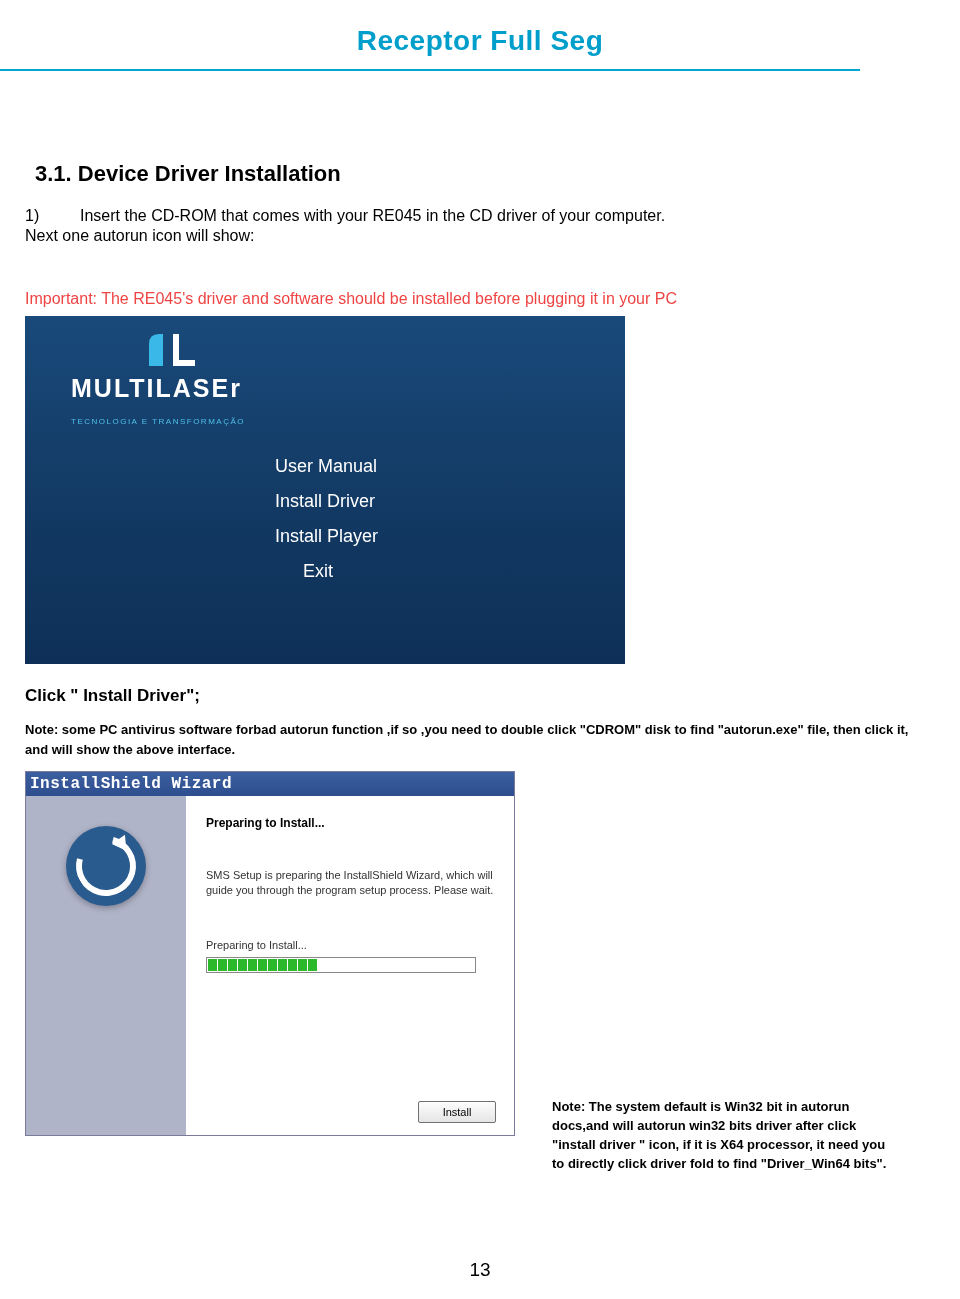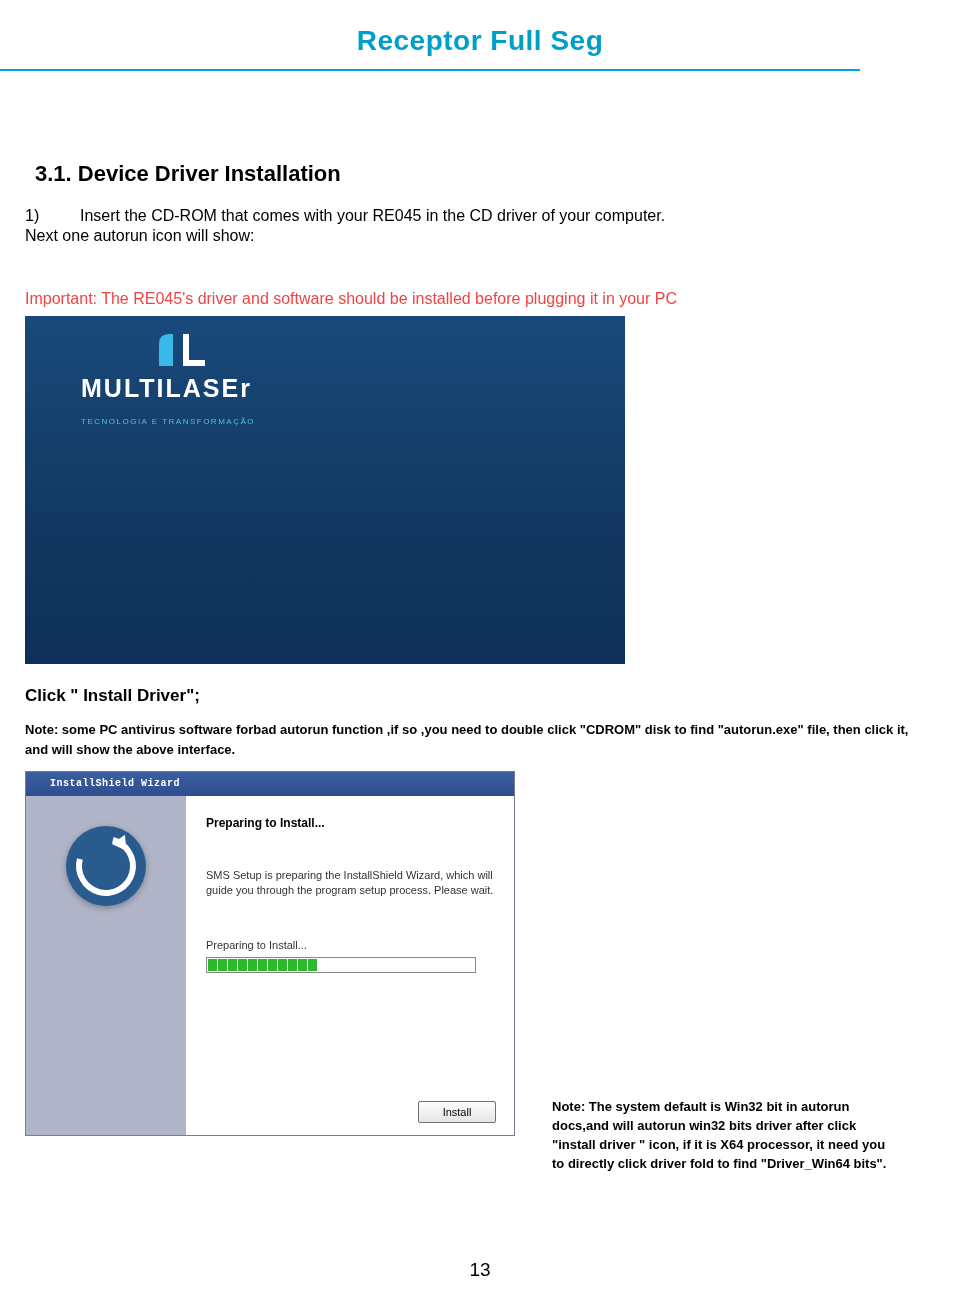--- a/index.html
+++ b/index.html
@@ -57,21 +57,21 @@
     width: 600px;
     height: 348px;
     background: linear-gradient(180deg, #194A7B 0%, #153F6B 35%, #113760 65%, #0E3058 100%);
     margin-top: 8px;
     position: relative;
     color: #fff;
   }
   .logo-block {
     position: absolute;
     top: 10px;
-    left: 56px;
+    left: 46px;
   }
   .logo-mark {
     width: 60px;
     height: 40px;
     margin-left: 70px;
     margin-bottom: 8px;
   }
   .logo-text {
     font-size: 25px;
     font-weight: 600;
@@ -115,23 +115,23 @@
     margin-top: 12px;
     border: 1px solid #7A7A9A;
     background: #fff;
     position: relative;
     font-family: Tahoma, Arial, sans-serif;
   }
   .installer-title {
     height: 24px;
     background: linear-gradient(180deg, #3B5FA0 0%, #2E4E8E 100%);
     color: #fff;
-    font-size: 10px;
-    font-weight: bold;
-    padding-left: 24px;
+    font-size: 16px;
+    font-weight: bold;
+    padding-left: 4px;
     line-height: 24px;
     letter-spacing: 0.5px;
     font-family: "Courier New", monospace;
   }
   .installer-body {
     display: flex;
     height: calc(100% - 24px);
   }
   .installer-left {
     width: 160px;
@@ -263,20 +263,26 @@
       <div class="logo-mark">
         <svg width="60" height="40" viewBox="0 0 60 40">
           <path d="M8 40 L8 18 Q8 8 18 8 L22 8 L22 40" fill="#3AB8E8"></path>
           <rect x="32" y="8" width="6" height="32" fill="#fff"></rect>
           <rect x="32" y="34" width="22" height="6" fill="#fff"></rect>
         </svg>
       </div>
       <div class="logo-text">MULTILASEr</div>
       <div class="logo-sub">TECNOLOGIA E TRANSFORMAÇÃO</div>
     </div>
+    <div class="menu">
+      <div>User Manual</div>
+      <div>Install Driver</div>
+      <div>Install Player</div>
+      <div style="margin-left:28px">Exit</div>
+    </div>
   </div>
 
   <div class="click-line">Click " Install Driver";</div>
   <div class="note-line">Note: some PC antivirus software forbad autorun function ,if so ,you need to double click "CDROM" disk to find "autorun.exe" file, then click it, and will show the above interface.</div>
 
   <div class="installer-box">
     <div class="installer-title">InstallShield Wizard</div>
     <div class="installer-body">
       <div class="installer-left">
         <div class="installer-icon"></div>

